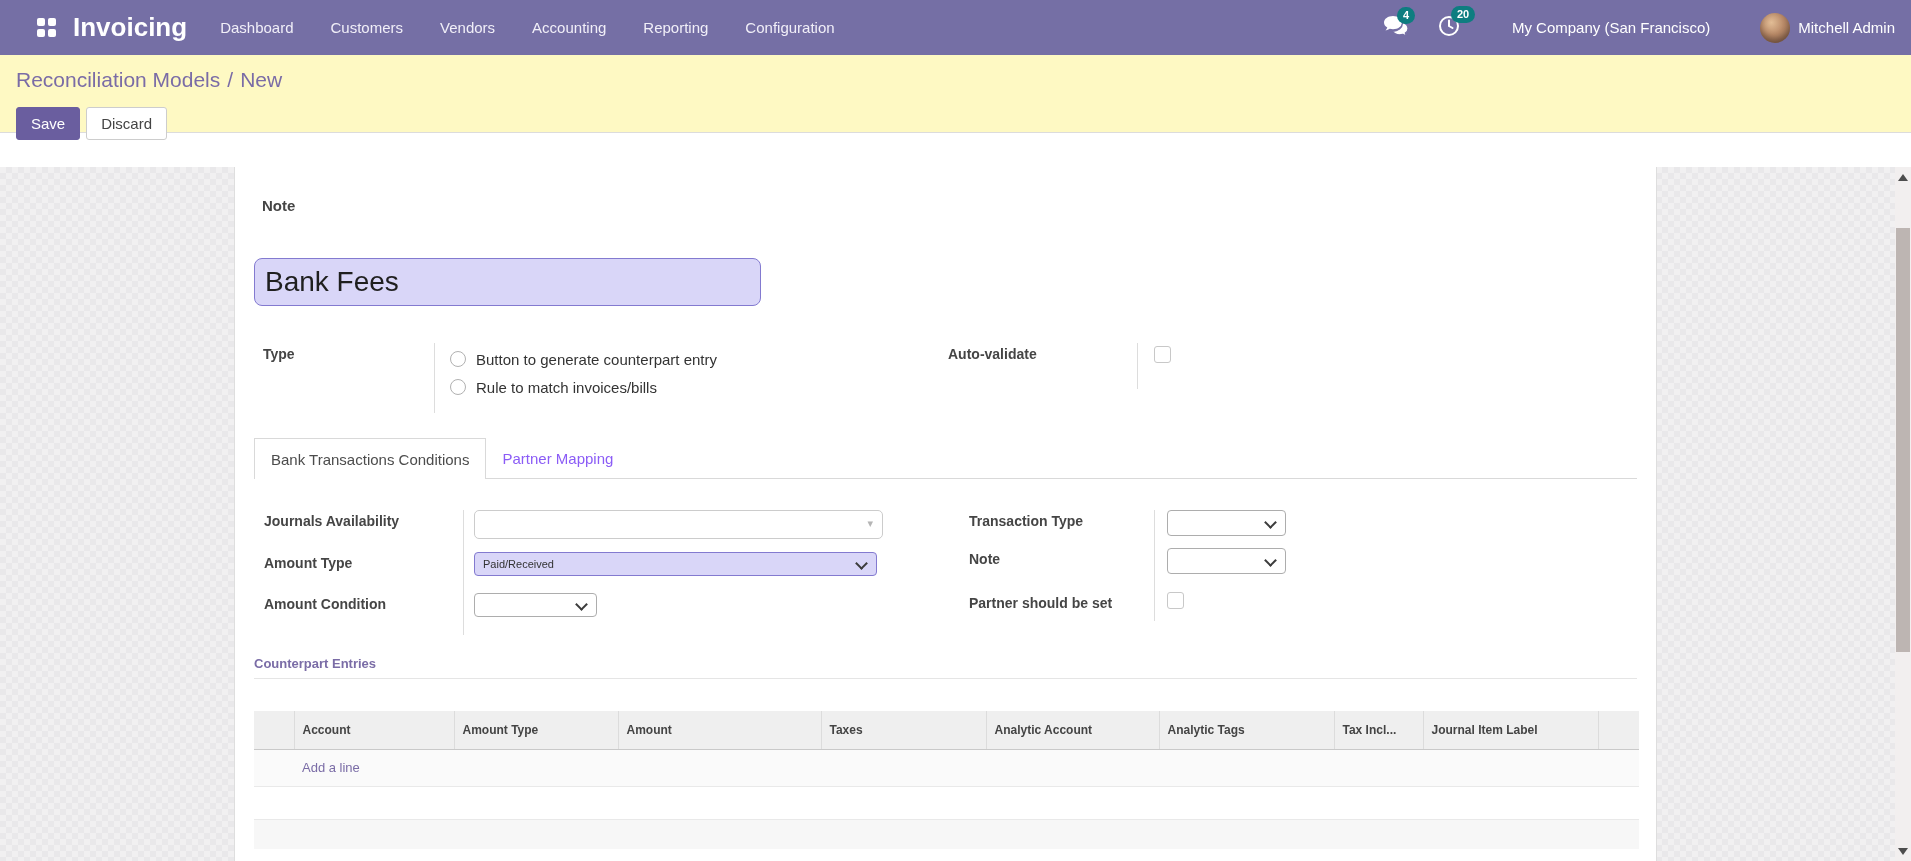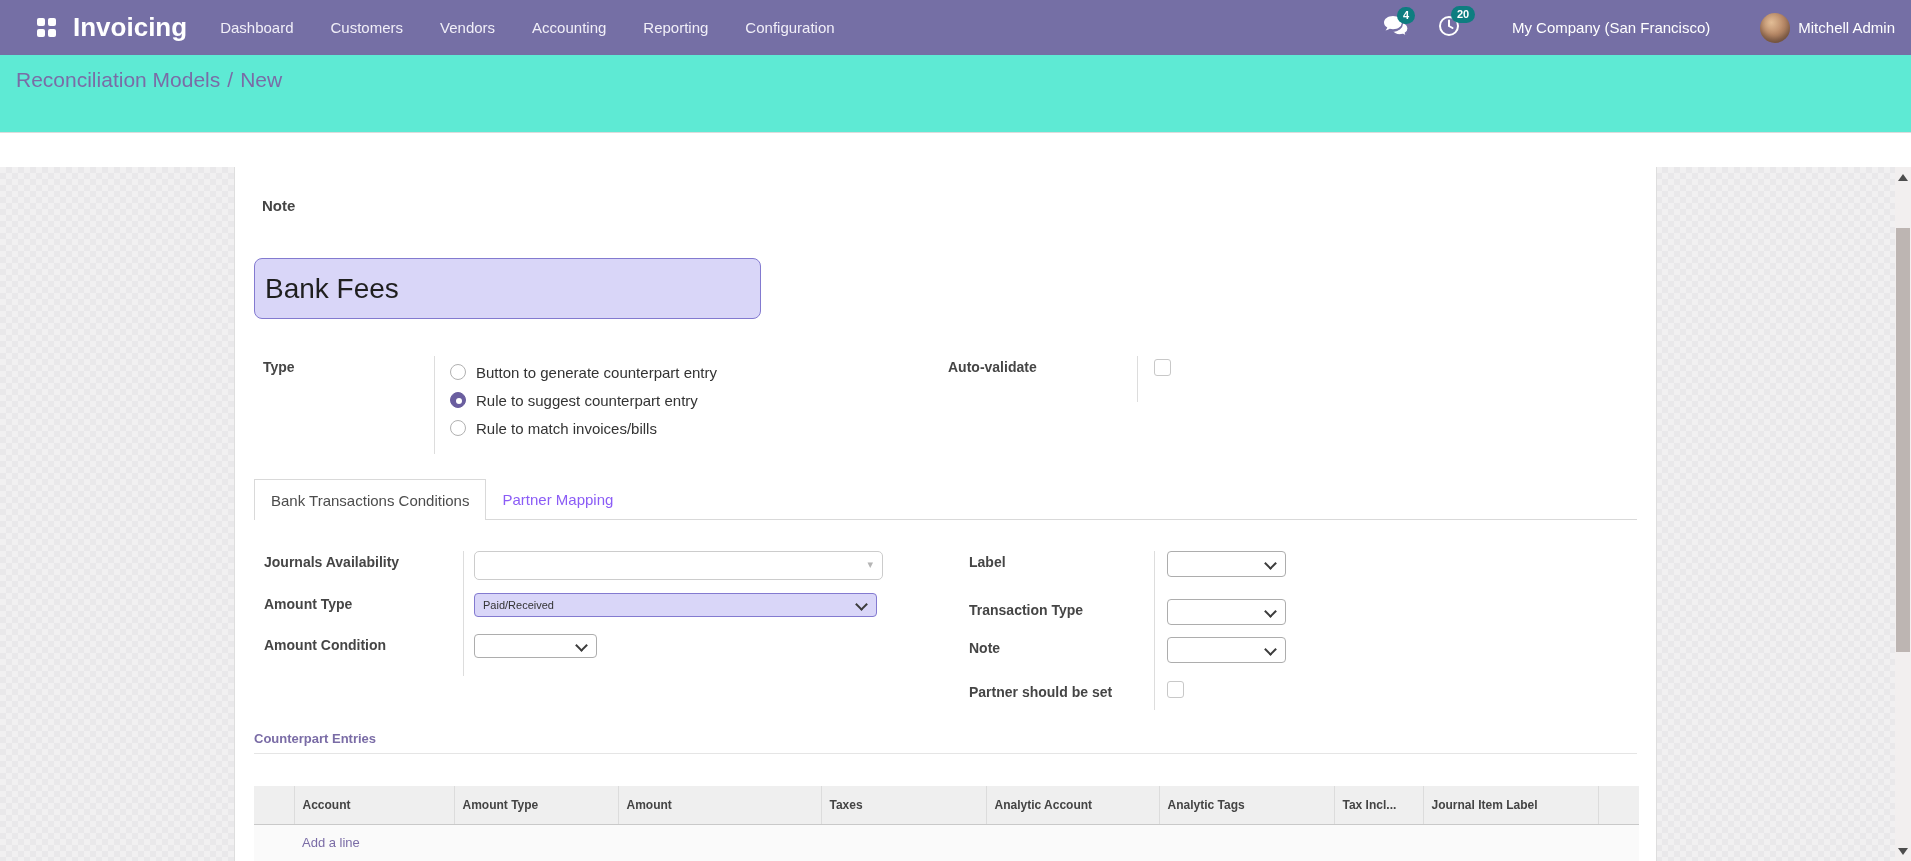--- a/index.html
+++ b/index.html
@@ -25,42 +25,42 @@
   .badge { position:absolute; top:-9px; left:13px; background:#0e7d80; color:#fff;
     font-size:11px; font-weight:bold; border-radius:9px; padding:3px 6px; line-height:1; }
   .company { font-size:15px; margin-left:22px; cursor:pointer; white-space:nowrap; }
   .avatar { width:30px; height:30px; border-radius:50%; margin-left:50px; flex:none;
     background: radial-gradient(circle at 38% 32%, #e2bd96 0%, #b98a68 45%, #7c5a45 100%);
     box-shadow: inset 0 -4px 6px rgba(60,40,30,.45); cursor:pointer; }
   .username { font-size:15px; margin-left:8px; margin-right:16px; cursor:pointer; white-space:nowrap; }
 
   
   .control-panel { position:absolute; top:55px; left:0; right:0; height:78px;
-    background:#5eead4; border-bottom:1px solid #dcdcdc; padding:13px 0 0 16px; }
+    background:#fef9c3; border-bottom:1px solid #dcdcdc; padding:13px 0 0 16px; }
   .breadcrumb { font-size:21px; color:#7a6ca6; }
   .breadcrumb .sep { color:#7a6ca6; padding:0 7px; }
   .cp-buttons { margin-top:15px; display:flex; }
   .btn { font-size:15px; padding:7px 14px; border-radius:3px; cursor:pointer;
     border:1px solid transparent; font-family:inherit; }
   .btn-primary { background:#6a5e9f; border-color:#6a5e9f; color:#fff; }
   .btn-secondary { background:#fff; border-color:#cdcdcd; color:#444; margin-left:6px; }
 
   
   .content { position:absolute; top:167px; bottom:0; left:0; right:0;
     background-color:#f1f0f1;
     background-image:
       linear-gradient(45deg, #e9e8ea 25%, transparent 25%, transparent 75%, #e9e8ea 75%),
       linear-gradient(45deg, #e9e8ea 25%, transparent 25%, transparent 75%, #e9e8ea 75%);
     background-size:12px 12px; background-position:0 0, 6px 6px; }
   .sheet { position:absolute; left:234px; width:1423px; top:0; bottom:0; background:#fff;
     border-left:1px solid #dedede; border-right:1px solid #dedede; padding:0 19px; overflow:hidden; }
 
   
   .name-label { margin:30px 0 6px 8px; font-size:15px; font-weight:bold; color:#454545; }
-  .name-input { display:block; width:507px; height:61px; background:#d9d6f8;
+  .name-input { display:block; width:507px; height:48px; background:#d9d6f8;
     border:1px solid #837ad0; border-radius:8px; font-size:28px; color:#1f1f1f;
     padding:12px 10px; font-family:inherit; outline:none;margin-top:44px; }
 
   
   .group { display:flex; margin-top:37px; }
   .g-col1 { width:694px; }
   .g-col2 { flex:1; }
   .g-row { display:flex; }
   .g-label { font-size:14px; font-weight:bold; color:#454545; padding-top:3px; flex:none; }
   .col1-label { width:180px; padding-left:9px; }
@@ -181,42 +181,42 @@
     <div class="company">My Company (San Francisco)</div>
     <div class="avatar"></div>
     <div class="username">Mitchell Admin</div>
   </div>
 </div>
 
 <div class="control-panel">
   <div class="breadcrumb">
     <span>Reconciliation Models</span><span class="sep">/</span><span>New</span>
   </div>
+  <div class="cp-buttons">
+    <button class="btn btn-primary">Save</button>
+    <button class="btn btn-secondary">Discard</button>
+  </div>
 </div>
 
 <div class="content">
   <div class="sheet">
 
     <div class="name-label">Note</div>
     <input class="name-input" type="text" value="Bank Fees" style="">
 
     <div class="group">
       <div class="g-col1">
         <div class="g-row">
           <div class="g-label col1-label">Type</div>
           <div class="g-value type-value">
             <div class="radio-row">
               <span class="radio"></span>
               <span class="radio-label">Button to generate counterpart entry</span>
             </div>
             <div class="radio-row">
-              <span class="radio sel"></span>
-              <span class="radio-label">Rule to suggest counterpart entry</span>
-            </div>
-            <div class="radio-row">
               <span class="radio"></span>
               <span class="radio-label">Rule to match invoices/bills</span>
             </div>
           </div>
         </div>
       </div>
       <div class="g-col2">
         <div class="g-row">
           <div class="g-label col2-label">Auto-validate</div>
           <div class="g-value av-value">
@@ -254,28 +254,20 @@
             <div class="g-label">Amount Condition</div>
             <div class="g-value v3">
               <div class="sel-box sel-sm">
                 <span></span>
               </div>
             </div>
           </div>
         </div>
 
         <div class="tp-col2">
-          <div class="g-row">
-            <div class="g-label">Label</div>
-            <div class="g-value w1">
-              <div class="sel-box sel-xs">
-                <span></span>
-              </div>
-            </div>
-          </div>
           <div class="g-row">
             <div class="g-label">Transaction Type</div>
             <div class="g-value w3">
               <div class="sel-box sel-xs">
                 <span></span>
               </div>
             </div>
           </div>
           <div class="g-row">
             <div class="g-label">Note</div>

